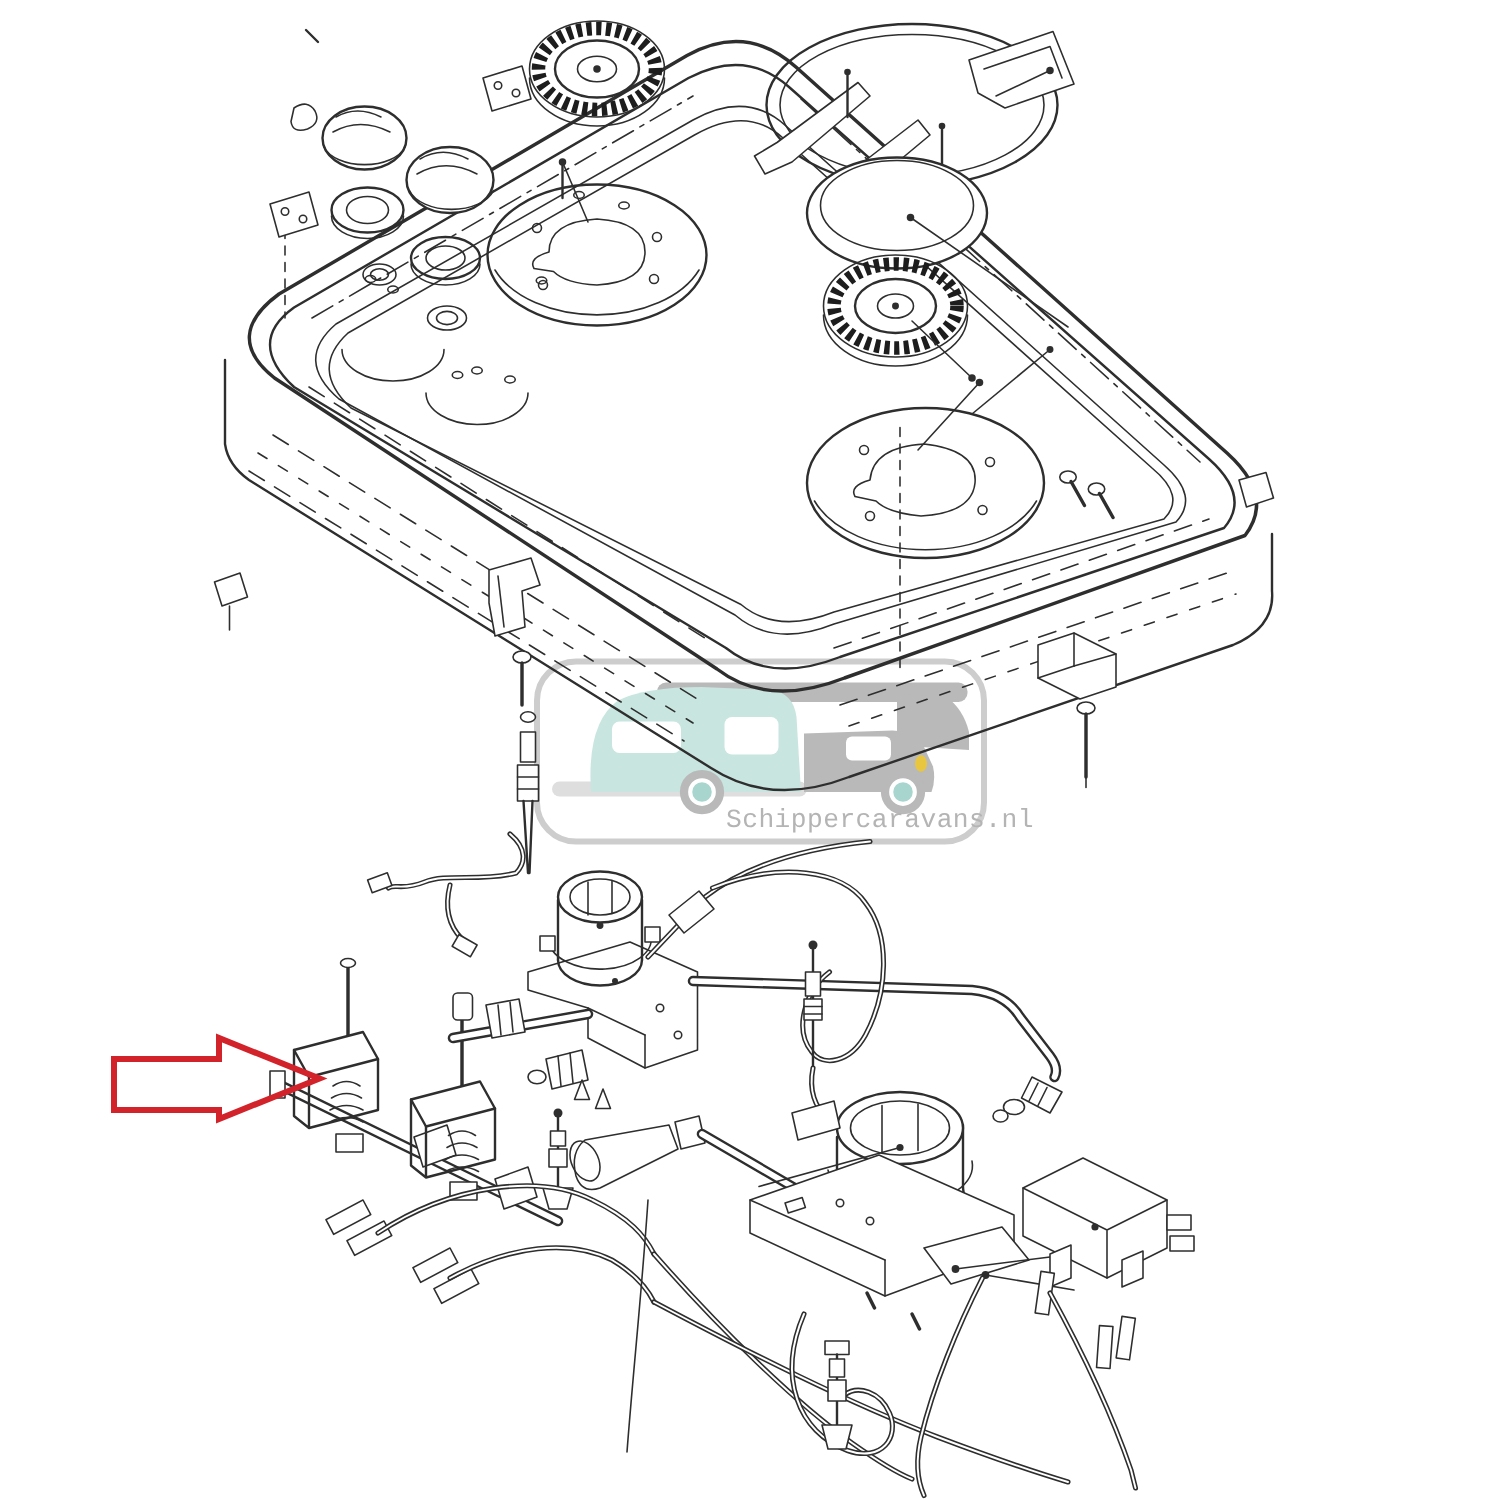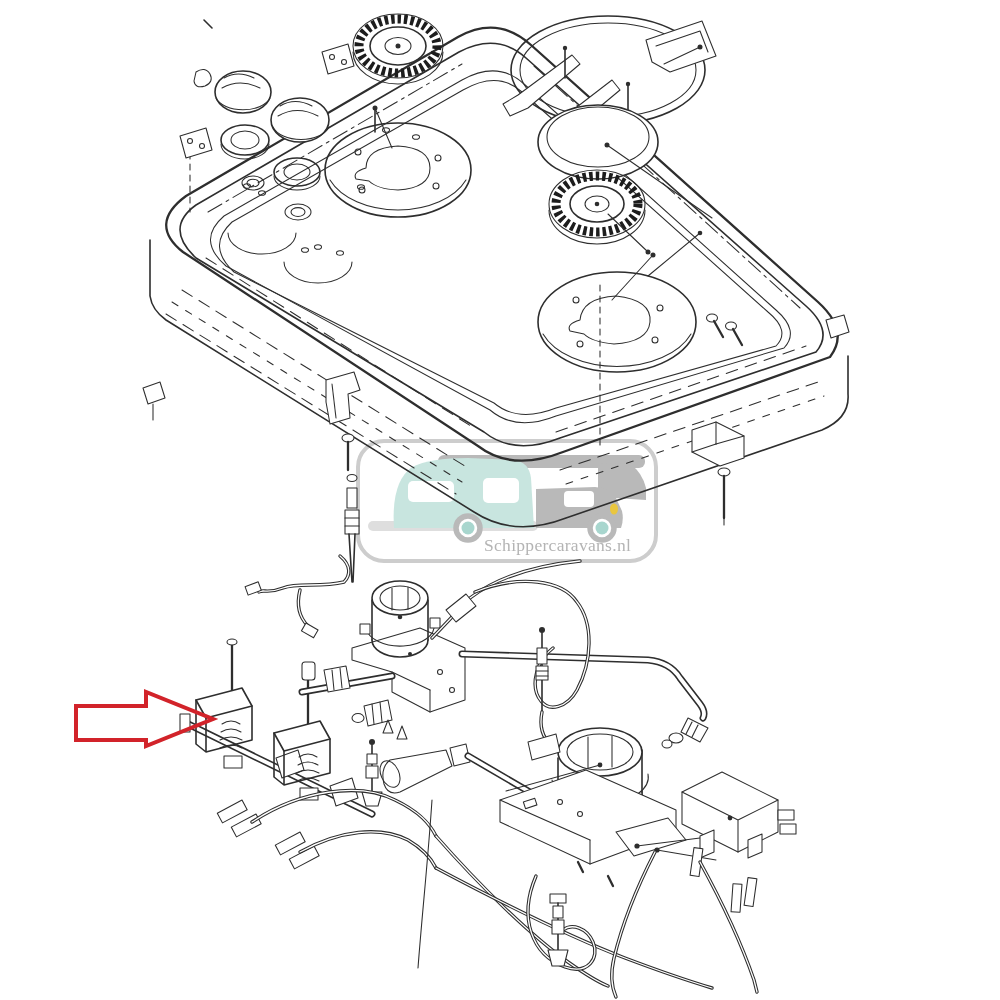--- a/index.html
+++ b/index.html
@@ -1,17 +1,17 @@
 <!DOCTYPE html>
 <html><head>
 <meta charset="utf-8">
 <style>
   html,body{margin:0;padding:0;background:#ffffff;}
   .stage{position:relative;width:1000px;height:1000px;background:#fff;overflow:hidden;
-         font-family:Liberation Serif, serif;}
+         font-family:Liberation Mono, monospace;}
   svg{position:absolute;left:0;top:0;}
   
   .ink  {stroke:#2e2e2e;stroke-width:1.6;fill:none;stroke-linecap:round;stroke-linejoin:round;}
   .inkw {stroke:#2e2e2e;stroke-width:1.6;fill:#ffffff;stroke-linecap:round;stroke-linejoin:round;}
   .thin {stroke-width:1.05;}
   .thick{stroke-width:2.3;}
   .teeth{stroke:#1d1d1d;fill:none;}
   .dash1{stroke-dasharray:12 8;}
   .dash2{stroke-dasharray:7 9;}
   .ddot {stroke-dasharray:16 5 3 5;}

